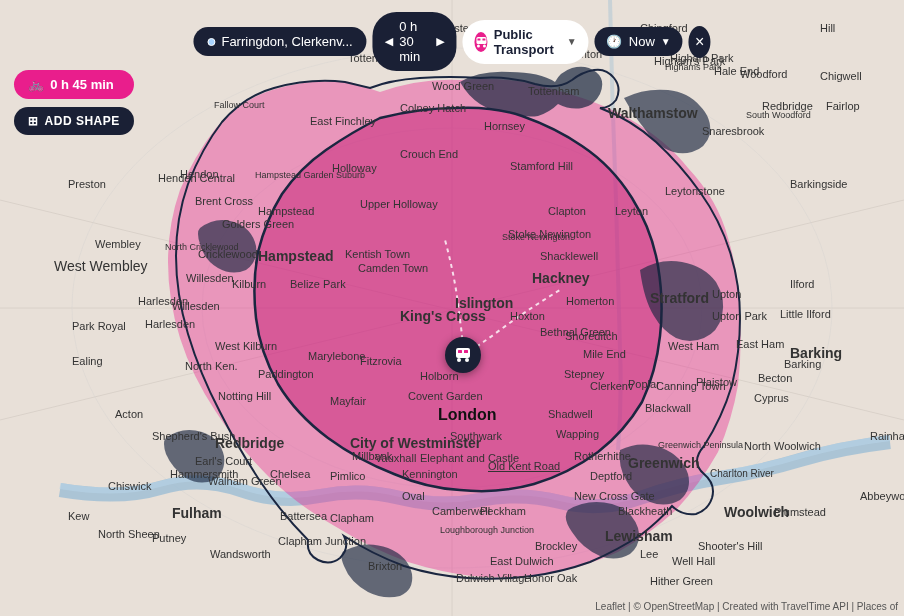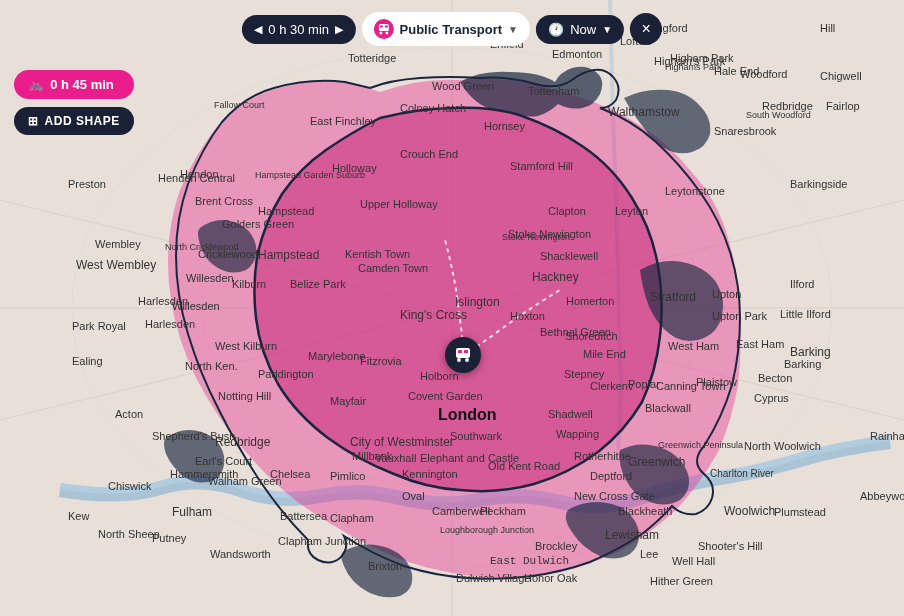--- a/index.html
+++ b/index.html
@@ -174,22 +174,22 @@
       position: absolute;
       font-size: 11px;
       color: #333;
       font-weight: 400;
       white-space: nowrap;
       pointer-events: none;
       z-index: 5;
     }
 
     .map-label.bold {
-      font-weight: 400;
-      font-size: 12px;
+      font-weight: 700;
+      font-size: 14px;
     }
 
     .map-label.large {
       font-size: 14px;
       font-weight: 700;
     }
 
     
     #center-marker {
       position: absolute;
@@ -347,21 +347,21 @@
       <div class="map-label" style="left: 218px; top: 390px;">Notting Hill</div>
       <div class="map-label" style="left: 330px; top: 395px;">Mayfair</div>
       <div class="map-label" style="left: 450px; top: 430px;">Southwark</div>
       <div class="map-label" style="left: 548px; top: 408px;">Shadwell</div>
       <div class="map-label" style="left: 556px; top: 428px;">Wapping</div>
       <div class="map-label" style="left: 574px; top: 450px;">Rotherhithe</div>
       <div class="map-label bold" style="left: 215px; top: 435px;">Redbridge</div>
       <div class="map-label bold" style="left: 350px; top: 435px;">City of Westminster</div>
       <div class="map-label" style="left: 352px; top: 450px;">Millbank</div>
       <div class="map-label" style="left: 420px; top: 452px;">Elephant and Castle</div>
-      <div class="map-label" style="left: 488px; top: 460px;">Old Kent Road</div>
+      <div class="map-label" style="left: 488px; top: 460px; text-decoration: underline;">Old Kent Road</div>
       <div class="map-label bold" style="left: 628px; top: 455px;">Greenwich</div>
       <div class="map-label" style="left: 656px; top: 380px;">Canning Town</div>
       <div class="map-label" style="left: 645px; top: 402px;">Blackwall</div>
       <div class="map-label" style="left: 658px; top: 440px; font-size: 9px;">Greenwich Peninsula</div>
       <div class="map-label" style="left: 270px; top: 468px;">Chelsea</div>
       <div class="map-label" style="left: 330px; top: 470px;">Pimlico</div>
       <div class="map-label" style="left: 402px; top: 468px;">Kennington</div>
       <div class="map-label" style="left: 375px; top: 452px;">Vauxhall</div>
       <div class="map-label" style="left: 402px; top: 490px;">Oval</div>
       <div class="map-label" style="left: 590px; top: 470px;">Deptford</div>
@@ -371,21 +371,21 @@
       <div class="map-label" style="left: 170px; top: 468px;">Hammersmith</div>
       <div class="map-label" style="left: 195px; top: 455px;">Earl's Court</div>
       <div class="map-label" style="left: 280px; top: 510px;">Battersea</div>
       <div class="map-label" style="left: 208px; top: 475px;">Walham Green</div>
       <div class="map-label bold" style="left: 172px; top: 505px;">Fulham</div>
       <div class="map-label" style="left: 330px; top: 512px;">Clapham</div>
       <div class="map-label" style="left: 278px; top: 535px;">Clapham Junction</div>
       <div class="map-label" style="left: 432px; top: 505px;">Camberwell</div>
       <div class="map-label" style="left: 480px; top: 505px;">Peckham</div>
       <div class="map-label" style="left: 440px; top: 525px; font-size: 9px;">Loughborough Junction</div>
-      <div class="map-label" style="left: 490px; top: 555px; font-family: Liberation Mono, monospace;">East Dulwich</div>
+      <div class="map-label" style="left: 490px; top: 555px;">East Dulwich</div>
       <div class="map-label bold" style="left: 605px; top: 528px;">Lewisham</div>
       <div class="map-label" style="left: 618px; top: 505px;">Blackheath</div>
       <div class="map-label" style="left: 152px; top: 532px;">Putney</div>
       <div class="map-label" style="left: 210px; top: 548px;">Wandsworth</div>
       <div class="map-label" style="left: 368px; top: 560px;">Brixton</div>
       <div class="map-label" style="left: 535px; top: 540px;">Brockley</div>
       <div class="map-label" style="left: 640px; top: 548px;">Lee</div>
       <div class="map-label" style="left: 672px; top: 555px;">Well Hall</div>
       <div class="map-label" style="left: 456px; top: 572px;">Dulwich Village</div>
       <div class="map-label" style="left: 524px; top: 572px;">Honor Oak</div>
@@ -398,34 +398,34 @@
       <div class="map-label" style="left: 754px; top: 392px;">Cyprus</div>
       <div class="map-label" style="left: 758px; top: 372px;">Becton</div>
       <div class="map-label" style="left: 72px; top: 355px;">Ealing</div>
       <div class="map-label" style="left: 115px; top: 408px;">Acton</div>
       <div class="map-label" style="left: 152px; top: 430px;">Shepherd's Bush</div>
       <div class="map-label" style="left: 108px; top: 480px;">Chiswick</div>
       <div class="map-label" style="left: 98px; top: 528px;">North Sheen</div>
       <div class="map-label" style="left: 68px; top: 510px;">Kew</div>
       <div class="map-label" style="left: 95px; top: 238px;">Wembley</div>
       <div class="map-label" style="left: 145px; top: 318px;">Harlesden</div>
-      <div class="map-label" style="left: 54px; top: 258px; font-size: 12px; margin-left: 22px;">West Wembley</div>
+      <div class="map-label" style="left: 54px; top: 258px; font-size: 14px;">West Wembley</div>
       <div class="map-label" style="left: 68px; top: 178px;">Preston</div>
       <div class="map-label" style="left: 72px; top: 320px;">Park Royal</div>
       <div class="map-label" style="left: 138px; top: 295px;">Harlesden</div>
       <div class="map-label" style="left: 172px; top: 300px;">Willesden</div>
       <div class="map-label" style="left: 215px; top: 340px;">West Kilburn</div>
       <div class="map-label" style="left: 185px; top: 360px;">North Ken.</div>
       <div class="map-label" style="left: 502px; top: 232px; font-size: 9px;">Stoke Newington</div>
       <div class="map-label" style="left: 198px; top: 248px;">Cricklewood</div>
       <div class="map-label" style="left: 165px; top: 242px; font-size: 9px;">North Cricklewood</div>
       <div class="map-label" style="left: 158px; top: 172px;">Henden Central</div>
       <div class="map-label" style="left: 740px; top: 68px;">Woodford</div>
       <div class="map-label" style="left: 762px; top: 100px;">Redbridge</div>
-      <div class="map-label" style="left: 702px; top: 125px; margin-left: 12px;">Snaresbrook</div>
+      <div class="map-label" style="left: 702px; top: 125px;">Snaresbrook</div>
       <div class="map-label" style="left: 746px; top: 110px; font-size: 9px;">South Woodford</div>
       <div class="map-label" style="left: 615px; top: 205px;">Leyton</div>
       <div class="map-label" style="left: 665px; top: 185px;">Leytonstone</div>
       <div class="map-label" style="left: 712px; top: 288px;">Upton</div>
       <div class="map-label bold" style="left: 790px; top: 345px;">Barking</div>
       <div class="map-label" style="left: 870px; top: 430px;">Rainham</div>
       <div class="map-label" style="left: 860px; top: 490px;">Abbeywood</div>
       <div class="map-label" style="left: 774px; top: 506px; text-align: center;">Plumstead</div>
       <div class="map-label" style="left: 790px; top: 178px;">Barkingside</div>
       <div class="map-label" style="left: 820px; top: 70px;">Chigwell</div>
@@ -454,20 +454,24 @@
         <circle cx="6" cy="15" r="2" fill="white"></circle>
         <circle cx="14" cy="15" r="2" fill="white"></circle>
         <rect x="5" y="5" width="4" height="3" rx="0.5" fill="#e91e8c"></rect>
         <rect x="11" y="5" width="4" height="3" rx="0.5" fill="#e91e8c"></rect>
       </svg>
     </div>
   </div>
 
   <div id="toolbar">
 
+    <div class="toolbar-pill location-pill">
+      <span style="width:8px;height:8px;background:#a8d4ff;border-radius:50%;display:inline-block;border:1.5px solid white;"></span>
+      <span>Farringdon, Clerkenv...</span>
+    </div>
 
     <div class="time-pill">
       <button class="arrow-btn">◀</button>
       <span>0 h  30 min</span>
       <button class="arrow-btn">▶</button>
     </div>
 
     <div class="transport-pill">
       <div class="transport-icon">
 
@@ -500,14 +504,17 @@
       <span style="font-size:13px;">🚲</span>
       <span>0 h 45 min</span>
     </div>
     <div class="add-shape-btn">
 
       <span style="font-size:12px;">⊞</span>
       <span>ADD SHAPE</span>
     </div>
   </div>
 
+  <div id="attribution">
+    <span>Leaflet | © OpenStreetMap | Created with TravelTime API | Places of</span>
+  </div>
 
 </div>
 
 </body></html>

